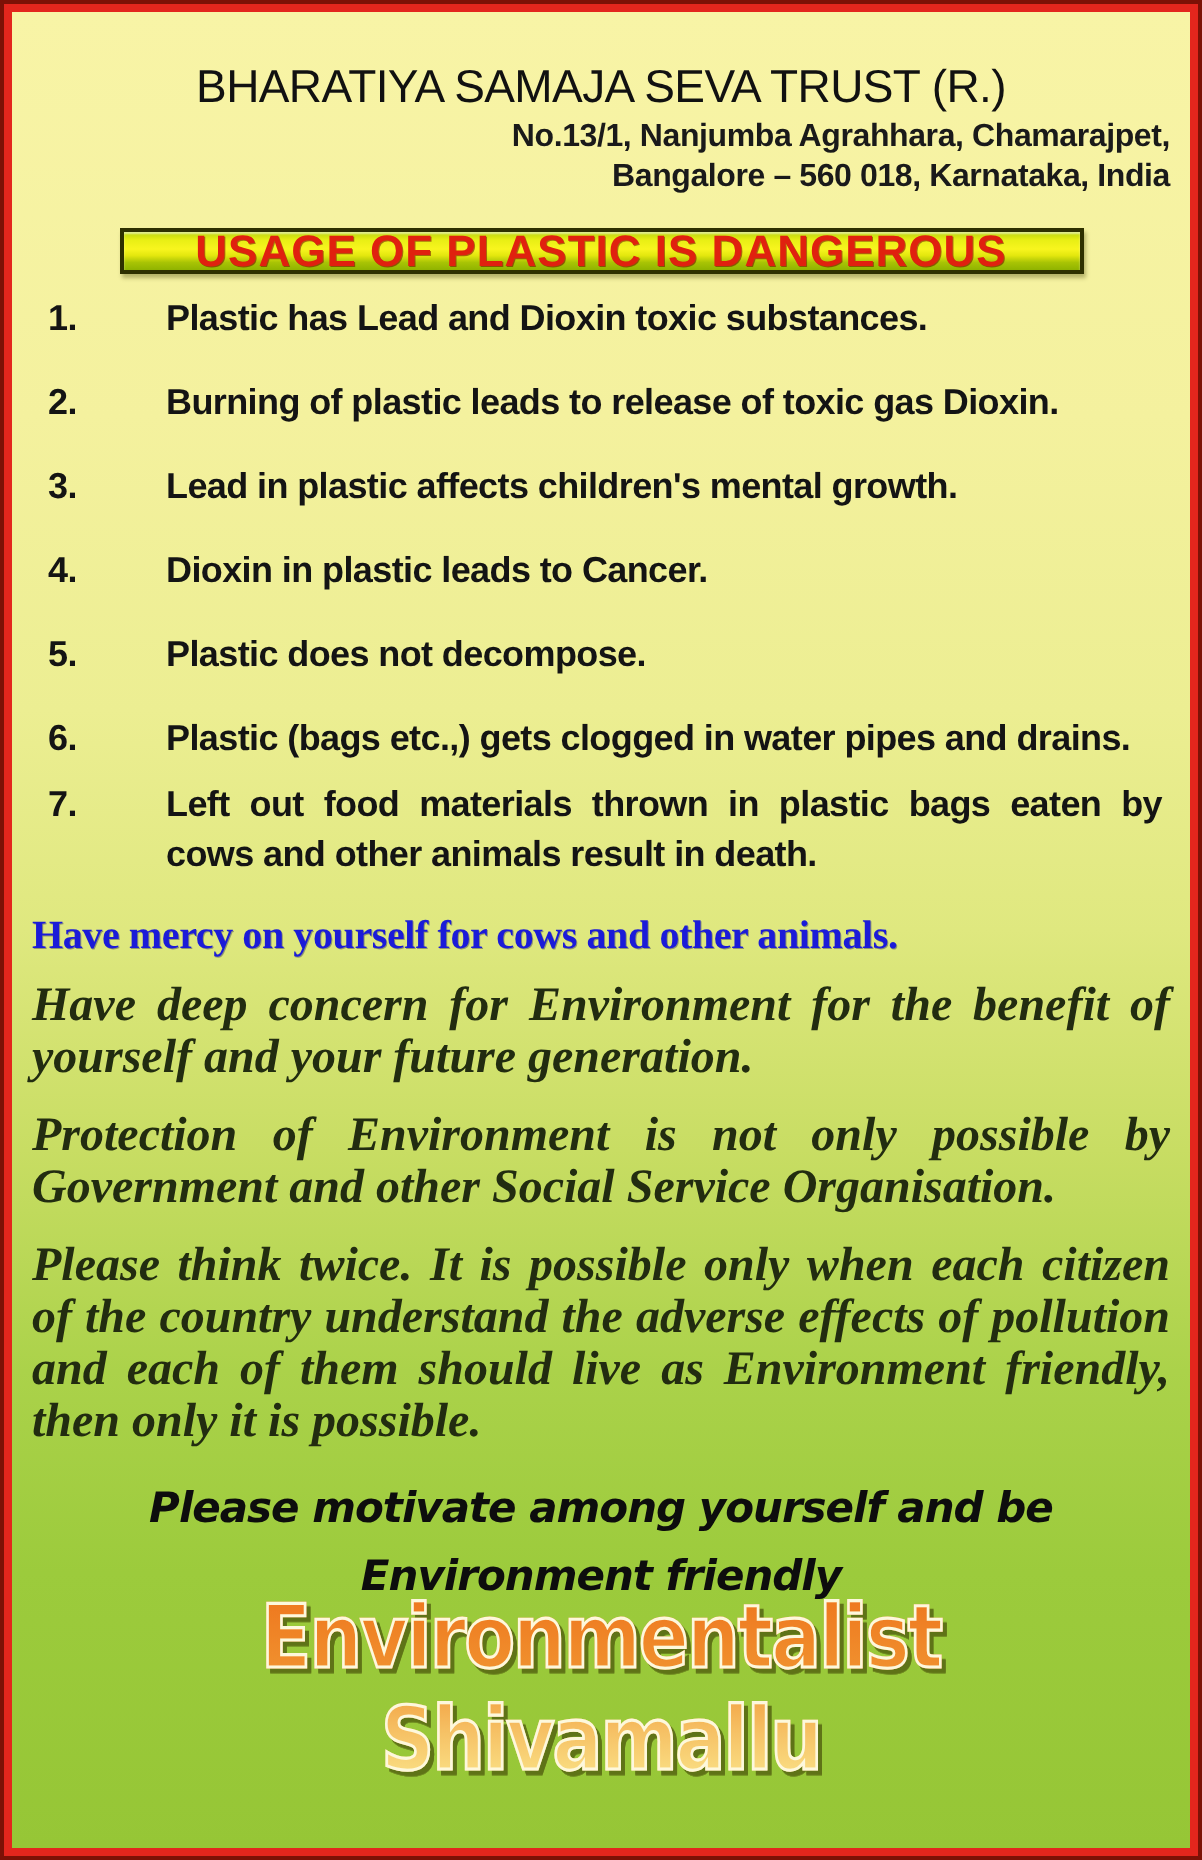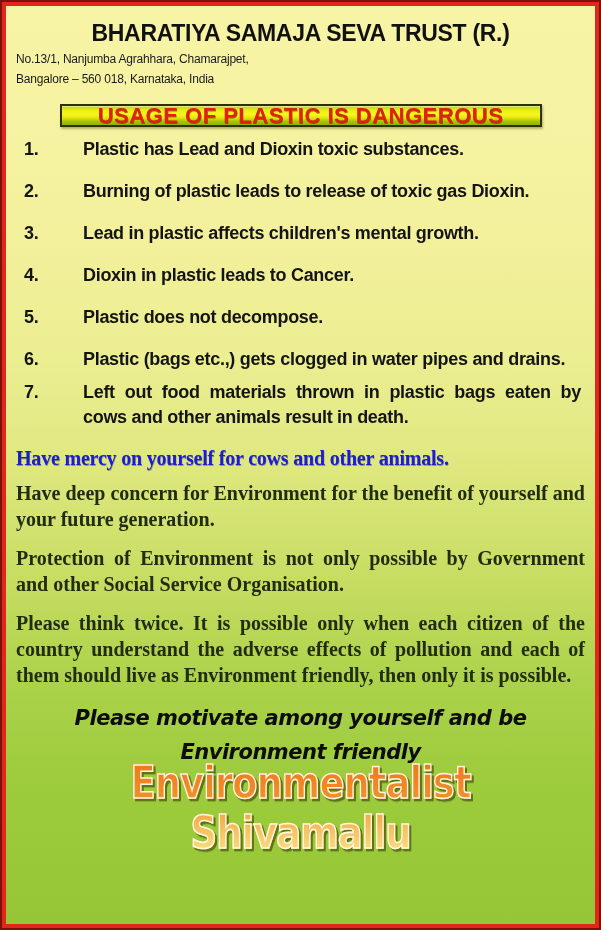--- a/index.html
+++ b/index.html
@@ -25,31 +25,31 @@
       #ecee92 38%,
       #dfe87f 50%,
       #c8dd63 62%,
       #abd24a 74%,
       #9ccb3c 85%,
       #96c636 100%);
   }
 
   
   .org-title {
-    margin: 6px 0 2px 0;
+    margin: 16px 0 2px 0;
     text-align: center;
     font-size: 23px;
-    font-weight: bold;
+    font-weight: normal;
     color: #111;
     letter-spacing: -0.3px;
   }
   .addr {
-    text-align: left;
-    font-size: 12px;
-    font-weight: normal;
+    text-align: right;
+    font-size: 16px;
+    font-weight: bold;
     color: #1a1a1a;
     line-height: 20px;
     letter-spacing: -0.2px;
   }
 
   
   .banner {
     width: 482px;
     height: 23px;
     margin: 15px auto 10px auto;
@@ -109,25 +109,26 @@
     white-space: nowrap;
     letter-spacing: -0.2px;
     text-shadow: 0.5px 0.5px 0 rgba(0,0,90,0.35);
     font-family: Liberation Serif, serif;
   }
 
   
   .para {
     margin: 0 0 13px 0;
     font-family: "Liberation Serif", serif;
-    font-size: 20px;
+    font-size: 24px;
     font-weight: bold;
     color: #222c10;
     line-height: 26px;
     text-align: justify;
+    font-style: italic;
   }
 
   
   .motivate {
     margin: 10px 0 4px 0;
     text-align: center;
     font-family: "DejaVu Sans", sans-serif;
     font-size: 21px;
     font-weight: bold;
     color: #0d0d0d;

